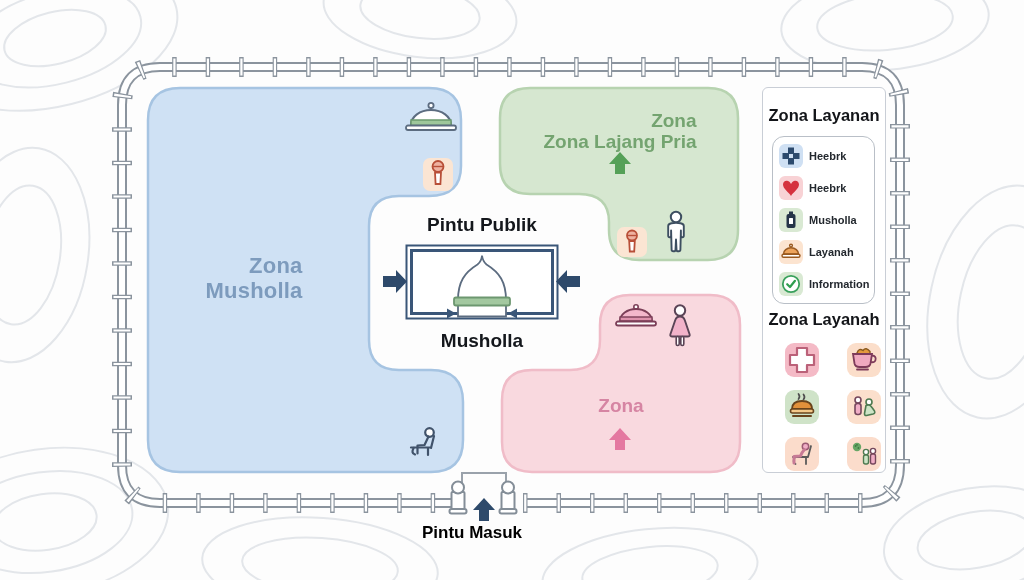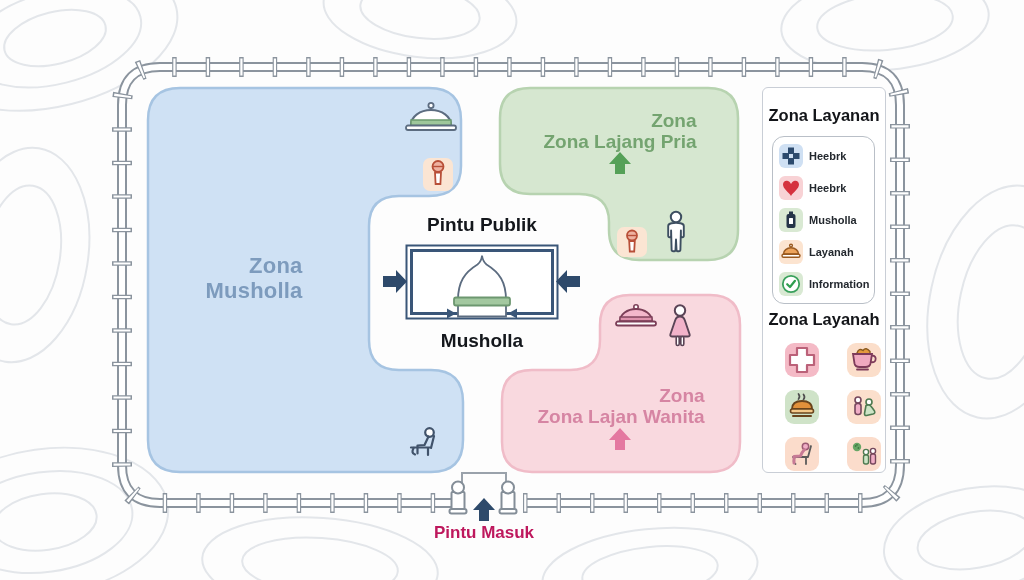--- a/index.html
+++ b/index.html
@@ -8,21 +8,21 @@
     font-family:"Liberation Sans","DejaVu Sans",sans-serif;
   }
   .stage svg.map{position:absolute;left:0;top:0;}
   .lbl{position:absolute;transform:translate(-50%,-50%);text-align:right;font-weight:700;line-height:1.12;}
   .lbl span{display:block;white-space:nowrap;}
   .lbl-keluarga{left:254px;top:279px;font-size:22px;color:#7d9bbd;letter-spacing:.2px;}
   .lbl-pria{left:620px;top:131px;font-size:19px;color:#74a470;}
   .lbl-wanita{left:621px;top:406px;font-size:19px;color:#d685a3;}
   .lbl-publik{left:482px;top:225px;font-size:19px;color:#14171c;}
   .lbl-musholla{left:482px;top:341px;font-size:19px;color:#14171c;}
-  .lbl-pintu{left:484px;top:533px;font-size:17px;color:#be185d;}
+  .lbl-pintu{left:472px;top:533px;font-size:17px;color:#000000;}
 
   .panel{
     position:absolute;left:762px;top:87px;width:124px;height:386px;background:#fff;
     border:1.5px solid #c9ced6;border-radius:6px;box-sizing:border-box;
   }
   .panel-title{position:absolute;left:0;right:0;text-align:center;font-weight:700;font-size:16.5px;color:#131519;}
   .panel-title.t1{top:18px;}
   .panel-title.t2{top:222px;}
   .legend-box{
     position:absolute;left:9px;top:48px;width:103px;height:168px;border:1.5px solid #b9bfc7;
@@ -191,21 +191,20 @@
   <div class="lbl lbl-keluarga">
     <span>Zona</span>
     <span>Musholla</span>
   </div>
   <div class="lbl lbl-pria">
     <span>Zona</span>
     <span>Zona Lajang Pria</span>
   </div>
   <div class="lbl lbl-wanita">
     <span>Zona</span>
-    <span>Zona Lajan Wanita</span>
   </div>
   <div class="lbl lbl-publik">Pintu Publik</div>
   <div class="lbl lbl-musholla">Musholla</div>
   <div class="lbl lbl-pintu">Pintu Masuk</div>
 
   <div class="panel">
     <div class="panel-title t1">Zona Layanan</div>
 
     <div class="legend-box">
       <div class="legend-row">

